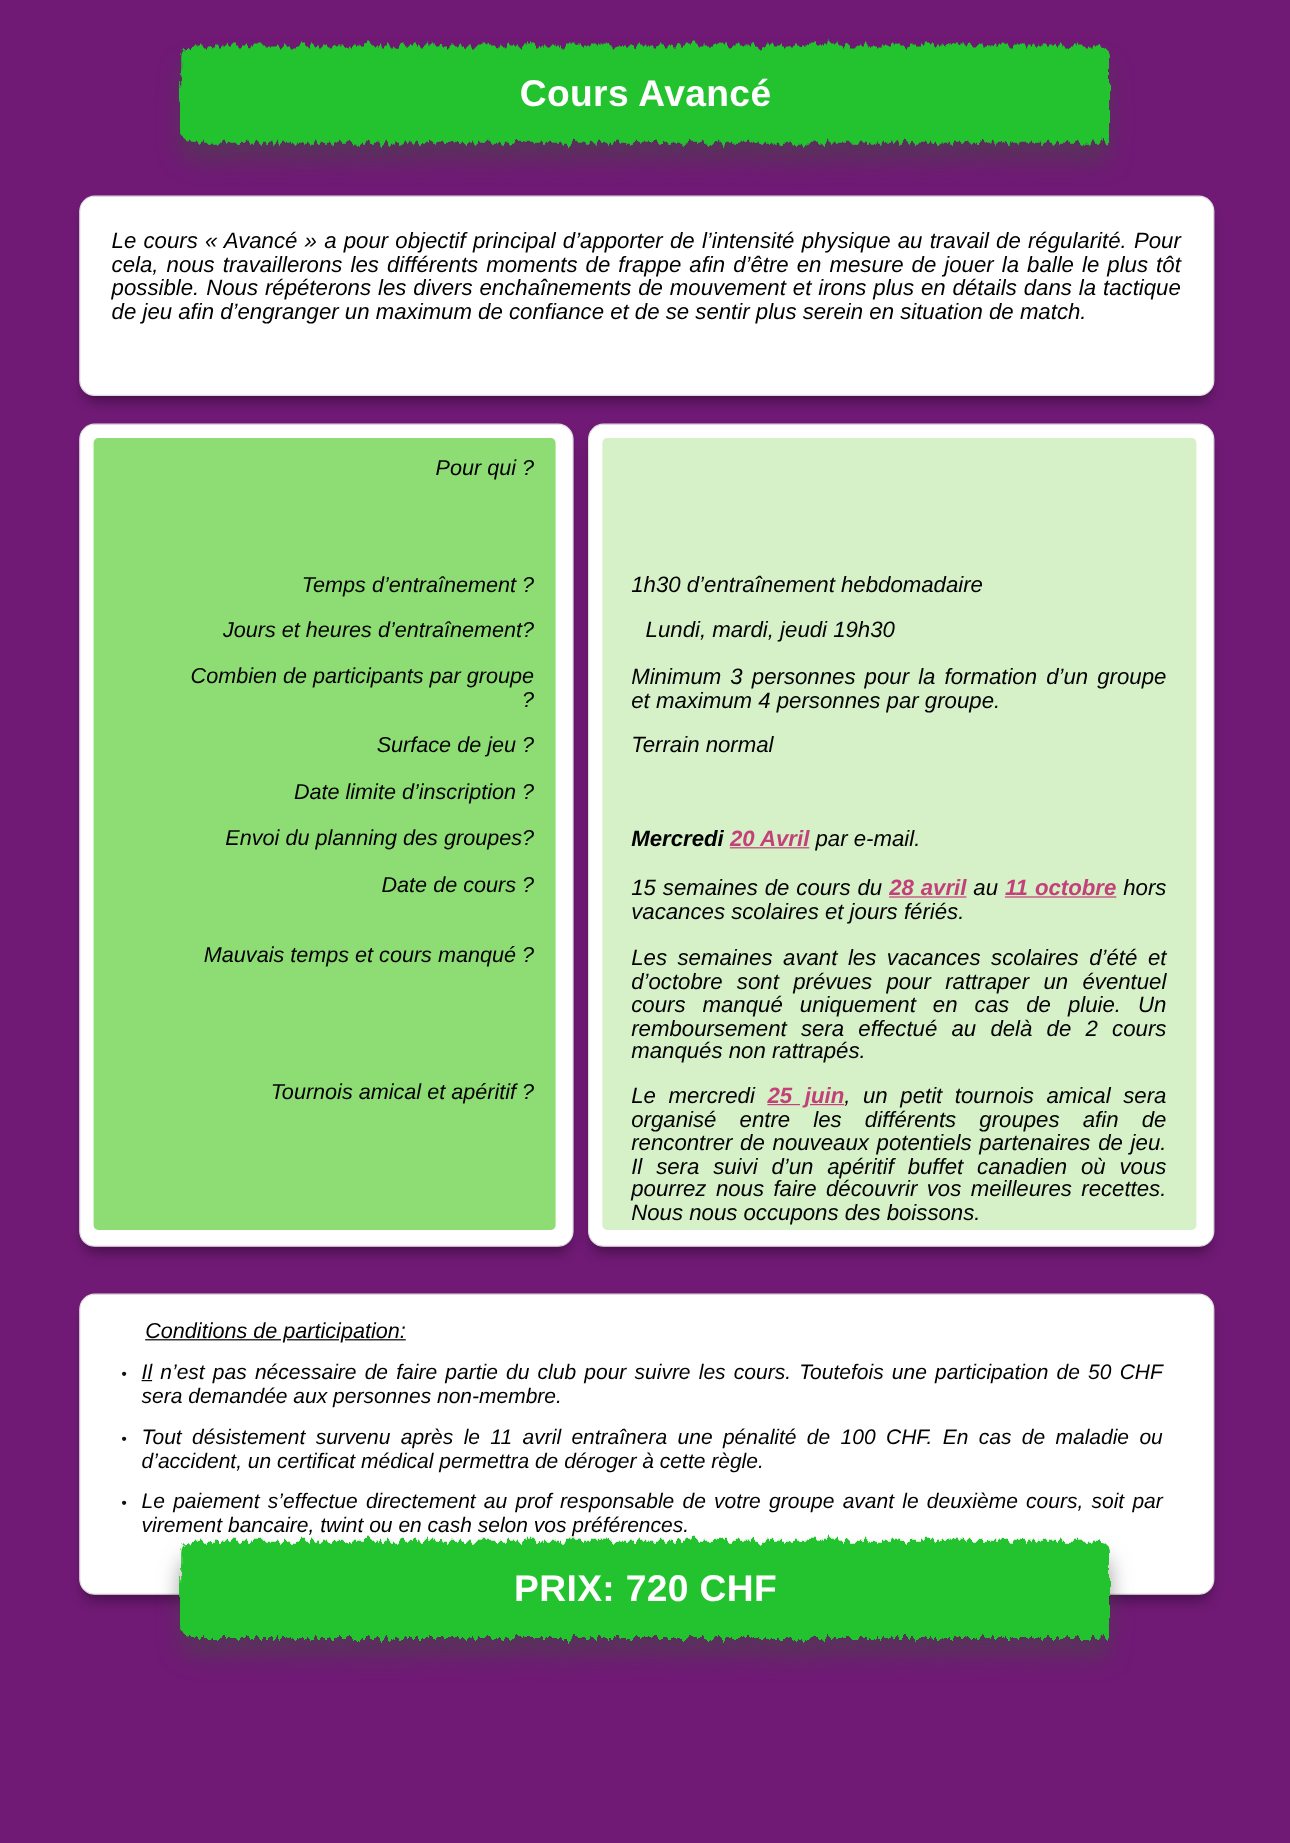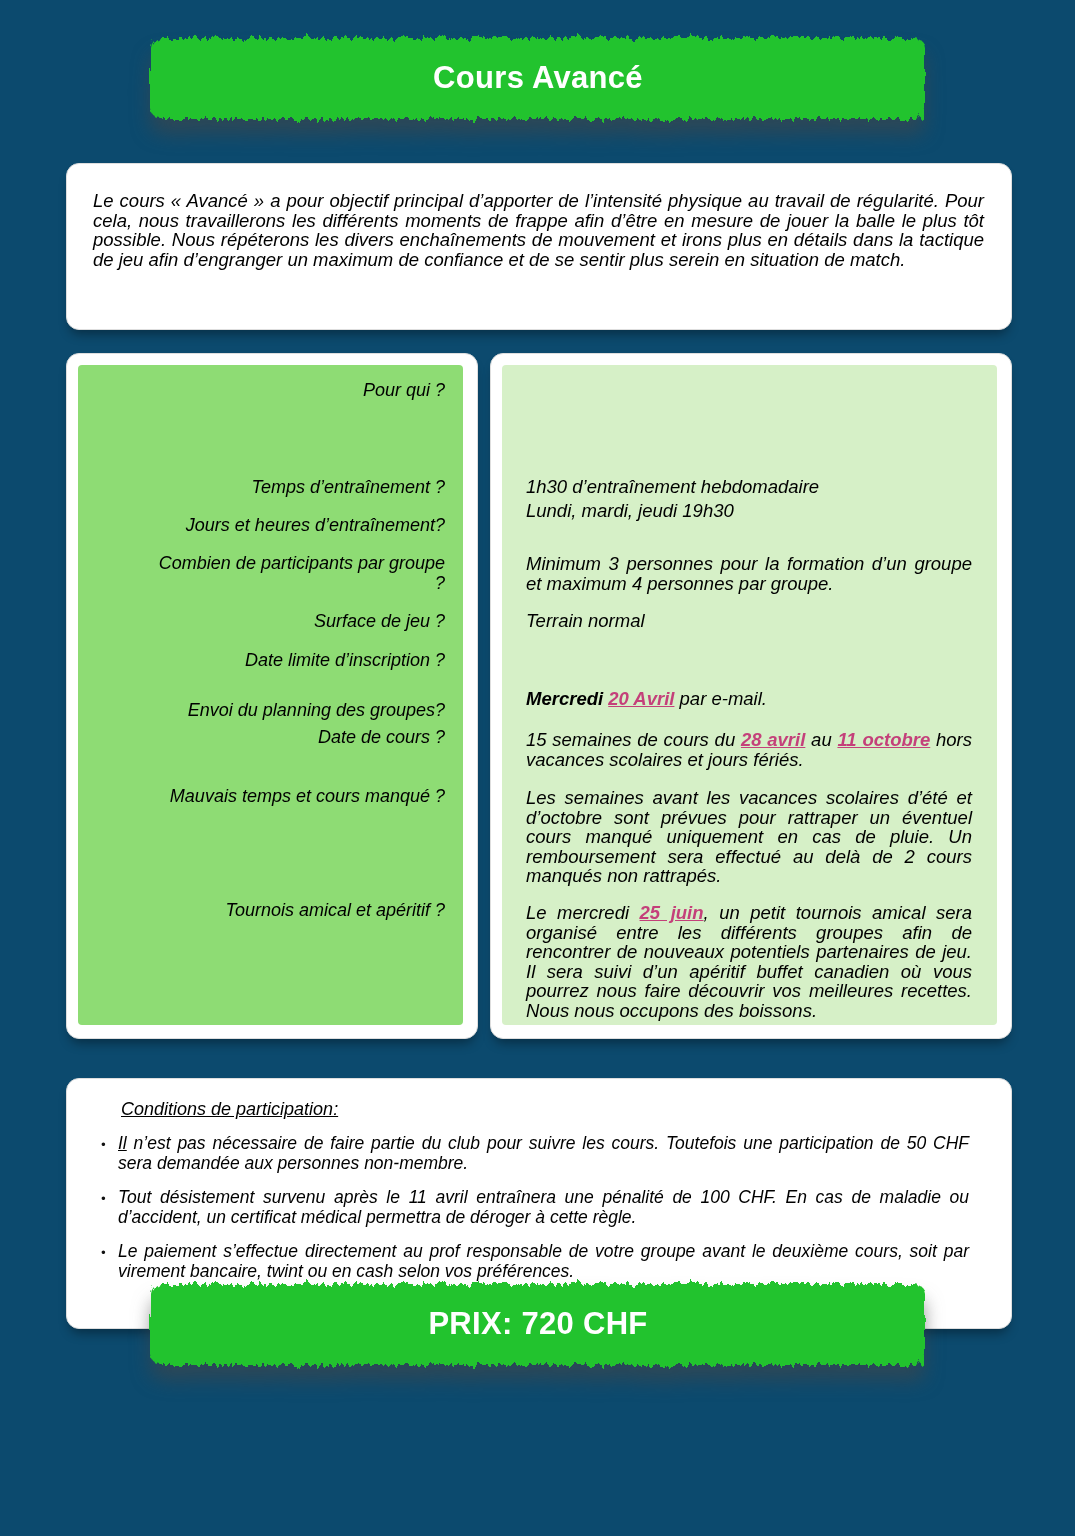--- a/index.html
+++ b/index.html
@@ -1,18 +1,18 @@
 <!DOCTYPE html>
 <html style="--banner-green: #22c32d; --left-green: #8edc74; --right-green: #d6f0c7; --accent-pink: #c4407a;"><head>
 <meta charset="utf-8">
 <style>
   html,body{margin:0;padding:0;background:#ffffff;}
   .page{
     position:relative;width:1075px;height:1536px;margin:0 auto;
-    background:#0c4a6e;overflow:hidden;
+    background:#701a75;overflow:hidden;
     font-family:"Liberation Sans","DejaVu Sans",sans-serif;color:#000;
   }
   
   .banner{position:absolute;width:794px;height:104px;}
   .banner-top{left:141px;top:26px;}
   .banner-bottom{left:141px;top:1272px;}
   .banner svg{position:absolute;left:0;top:0;
     filter:drop-shadow(0 15px 9px rgba(70,70,70,0.55));}
   .banner-rect{fill:var(--banner-green,#22c32d);}
   .banner-label{
@@ -81,31 +81,31 @@
   </section>
 
   <section class="card left-card">
     <div class="green-box" id="questions-box">
         <div class="question" style="top: 15px;">Pour qui ?</div>
         <div class="question" style="top: 112px;">Temps d’entraînement ?</div>
         <div class="question" style="top: 150px;">Jours et heures d’entraînement?</div>
         <div class="question" style="top: 188px;">Combien de participants par groupe ?</div>
         <div class="question" style="top: 246px;">Surface de jeu ?</div>
         <div class="question" style="top: 285px;">Date limite d’inscription ?</div>
-        <div class="question" style="top: 323px; margin-top: 12px;">Envoi du planning des groupes?</div>
+        <div class="question" style="top: 323px;">Envoi du planning des groupes?</div>
         <div class="question" style="top: 362px;">Date de cours ?</div>
         <div class="question" style="top: 421px;">Mauvais temps et cours manqué ?</div>
         <div class="question" style="top: 535px;">Tournois amical et apéritif ?</div>
       </div>
   </section>
 
   <section class="card right-card">
     <div class="green-box" id="answers-box">
         <div class="answer" style="top: 112px;"><span>1h30 d’entraînement hebdomadaire</span></div>
-        <div class="answer" style="top: 136px;"><span>Lundi, mardi, jeudi 19h30</span></div>
+        <div class="answer" style="top: 150px; margin-left: 12px;"><span>Lundi, mardi, jeudi 19h30</span></div>
         <div class="answer" style="top: 189px;"><span>Minimum 3 personnes pour la formation d’un groupe et maximum 4 personnes par groupe.</span></div>
         <div class="answer" style="top: 246px;"><span>Terrain normal</span></div>
         <div class="answer" style="top: 324px;"><span class="b">Mercredi </span><span class="link">20 Avril</span><span> par e-mail.</span></div>
         <div class="answer" style="top: 365px;"><span>15 semaines de cours du </span><span class="link">28 avril</span><span> au </span><span class="link">11 octobre</span><span> hors vacances scolaires et jours fériés.</span></div>
         <div class="answer" style="top: 423px;"><span>Les semaines avant les vacances scolaires d’été et d’octobre sont prévues pour rattraper un éventuel cours manqué uniquement en cas de pluie. Un remboursement sera effectué au delà de 2 cours manqués non rattrapés.</span></div>
         <div class="answer" style="top: 538px;"><span>Le mercredi </span><span class="link">25 juin</span><span>, un petit tournois amical sera organisé entre les différents groupes afin de rencontrer de nouveaux potentiels partenaires de jeu. Il sera suivi d’un apéritif buffet canadien où vous pourrez nous faire découvrir vos meilleures recettes. Nous nous occupons des boissons.</span></div>
       </div>
   </section>
 
   <section class="card conditions-card">

